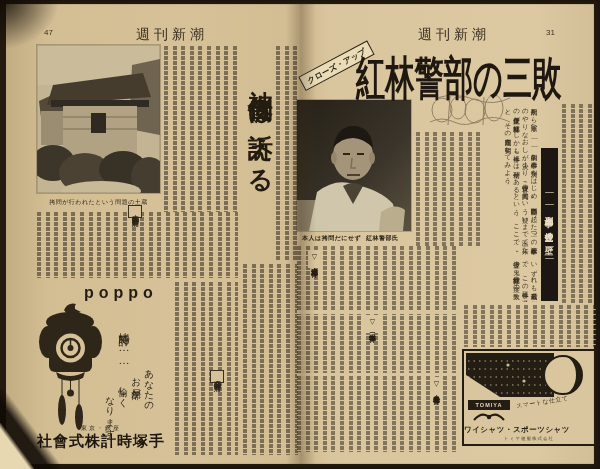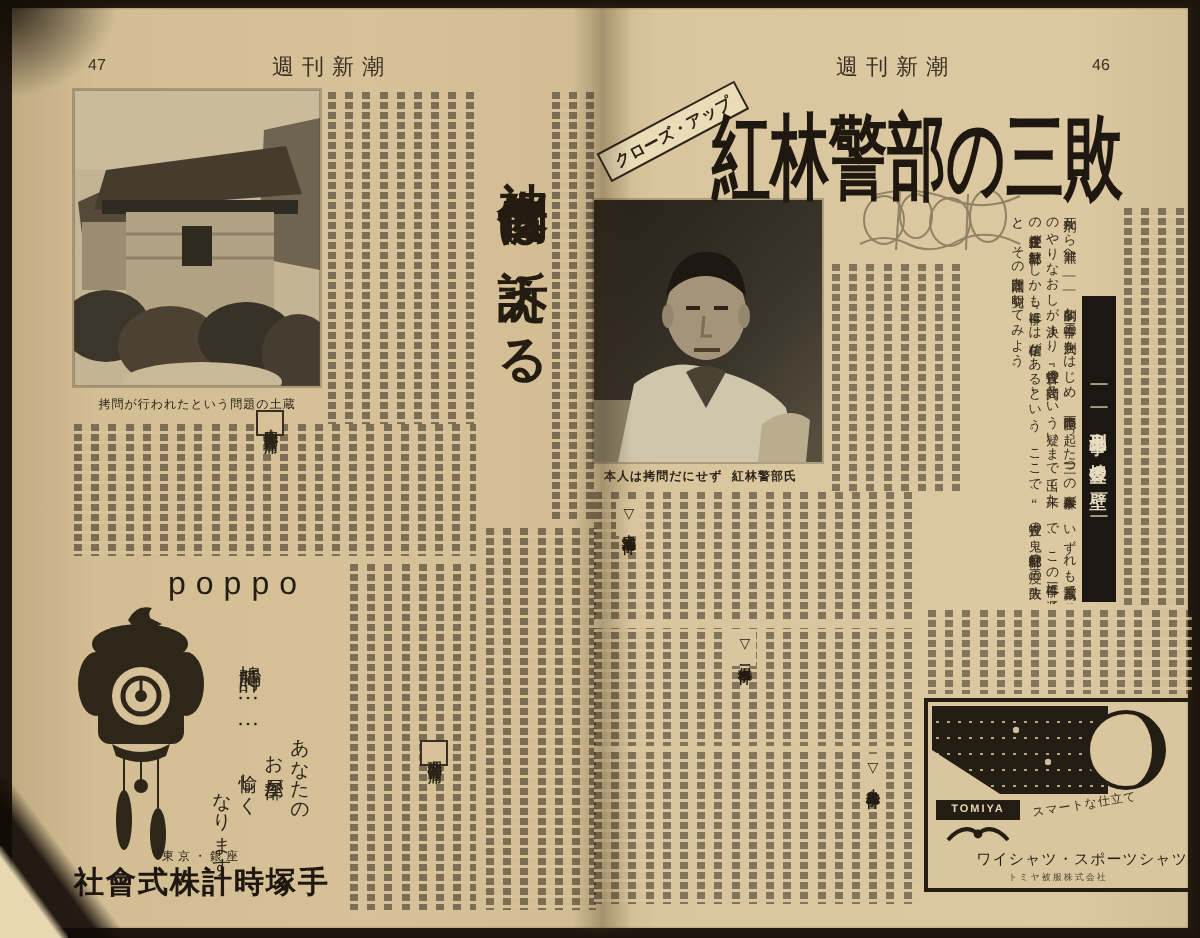--- a/index.html
+++ b/index.html
@@ -20,51 +20,51 @@
   .curl-light{position:absolute;left:0;bottom:0;width:34px;height:46px;z-index:7;
              background:linear-gradient(to bottom left,rgba(232,216,176,0) 48%,#e7d8b2 56%);}
   
   .vfill{position:absolute;z-index:1;
     background-image:
       repeating-linear-gradient(to bottom, rgba(214,193,152,0) 0 3.6px, #d6c198 3.6px 5px),
       repeating-linear-gradient(to right, rgba(43,35,24,.52) 0 4px, rgba(43,35,24,0) 4px 8.6px);}
   .page-right .vfill{background-image:
       repeating-linear-gradient(to bottom, rgba(218,198,158,0) 0 3.6px, #dac69e 3.6px 5px),
       repeating-linear-gradient(to right, rgba(43,35,24,.5) 0 4px, rgba(43,35,24,0) 4px 8.6px);}
-  .masthead{position:absolute;top:22px;font-size:11px;letter-spacing:4px;color:#3a2f20;z-index:2;}
+  .masthead{position:absolute;top:22px;font-size:14px;letter-spacing:4px;color:#3a2f20;z-index:2;}
   .pageno{position:absolute;top:24px;font-size:8px;color:#3a2f20;z-index:2;font-family:"Liberation Sans",sans-serif;}
   .photo{position:absolute;z-index:2;overflow:hidden;box-shadow:0 0 0 1px rgba(43,35,24,.25);}
   .caption{position:absolute;font-size:6px;color:#2b2318;z-index:3;letter-spacing:.5px;}
   .headline-v{position:absolute;writing-mode:vertical-rl;text-orientation:upright;font-weight:bold;color:#241c11;z-index:3;}
   .subhead-box{position:absolute;writing-mode:vertical-rl;text-orientation:upright;font-size:7px;font-weight:bold;
       border:1px solid #3a2f20;background:#d6c198;padding:3px 1px;z-index:3;letter-spacing:1px;}
   .deck-bar{position:absolute;left:541px;top:148px;width:17px;height:153px;background:#1c1712;z-index:3;
       display:flex;align-items:center;justify-content:center;}
   .deck-bar span{writing-mode:vertical-rl;text-orientation:upright;color:#e9ddc0;font-size:8.5px;font-weight:bold;letter-spacing:1.5px;}
   .intro{position:absolute;left:486px;top:104px;width:52px;height:198px;z-index:2;writing-mode:vertical-rl;
       text-orientation:upright;font-size:6.5px;line-height:8.7px;color:#352b1d;overflow:hidden;letter-spacing:.2px;}
   .sect{position:absolute;writing-mode:vertical-rl;text-orientation:upright;font-size:7px;font-weight:bold;
       background:#dac69e;padding:2px 1px;z-index:3;letter-spacing:1px;color:#241c11;}
   .bandgap{position:absolute;background:#dac69e;z-index:2;}
   
   .poppo{position:absolute;left:30px;top:278px;width:142px;height:184px;z-index:3;}
   .poppo-logo{position:absolute;left:54px;top:6px;font-family:"Liberation Sans","DejaVu Sans",sans-serif;
-      font-weight:normal;font-size:16px;letter-spacing:5px;color:#241d13;}
+      font-weight:bold;font-size:16px;letter-spacing:5px;color:#241d13;}
   .poppo-copy{position:absolute;writing-mode:vertical-rl;text-orientation:upright;color:#2b2318;}
   .poppo-loc{position:absolute;left:0;top:146px;width:142px;text-align:center;font-size:6px;letter-spacing:2px;}
   .poppo-co{position:absolute;left:0;top:154px;width:142px;text-align:center;font-size:15px;font-weight:bold;
       letter-spacing:1px;color:#1f1810;white-space:nowrap;}
   
   .tomiya{position:absolute;left:462px;top:349px;width:134px;height:97px;border:2px solid #241d14;background:#dac69e;z-index:3;box-sizing:border-box;}
   .tomiya-ribbon{position:absolute;left:4px;top:49px;width:42px;height:10px;background:#241d14;color:#e6d8b4;
       font-family:"Liberation Sans","DejaVu Sans",sans-serif;font-size:5.5px;font-weight:bold;letter-spacing:1px;
       display:flex;align-items:center;justify-content:center;}
   .tomiya-slogan{position:absolute;left:52px;top:47px;font-size:6px;transform:rotate(-9deg);color:#3a2f20;letter-spacing:.5px;}
   .tomiya-jp{position:absolute;left:54px;top:53px;font-size:18px;font-weight:bold;letter-spacing:3px;color:#171209;}
-  .tomiya-products{position:absolute;left:0;top:74px;width:130px;text-align:right;font-size:7.5px;letter-spacing:.5px;font-weight:normal;color:#241d14;}
+  .tomiya-products{position:absolute;left:0;top:74px;width:130px;text-align:left;font-size:7.5px;letter-spacing:.5px;font-weight:bold;color:#241d14;}
   .tomiya-co{position:absolute;left:0;top:85px;width:130px;text-align:center;font-size:4.5px;letter-spacing:1px;color:#3a2f20;opacity:.85;}
   .doodle{position:absolute;left:428px;top:92px;width:86px;height:36px;z-index:2;}
 </style>
 </head>
 <body>
 
 <div class="stage">
 
   <div class="page page-left">
 
@@ -131,21 +131,21 @@
       <div class="poppo-copy" style="left:86px;top:102px;font-size:9.5px;">愉しく</div>
       <div class="poppo-copy" style="left:73px;top:111px;font-size:9.5px;">なります</div>
       <div class="poppo-loc">東京・銀座</div>
       <div class="poppo-co">社會式株計時塚手</div>
     </div>
   </div>
 
   <div class="page page-right">
 
     <div class="masthead" style="left:118px;">週刊新潮</div>
-    <div class="pageno" style="left:246px;">46</div>
+    <div class="pageno" style="left:246px;">31</div>
 
     <div style="position:absolute;left:2px;top:72px;width:76px;height:14px;border:1px solid #2b2318;background:#e9dcb6;transform:rotate(-28deg);transform-origin:left center;z-index:3;display:flex;align-items:center;justify-content:center;font-size:8px;font-weight:bold;">クローズ・アップ</div>
     <div style="position:absolute;left:56px;top:44px;font-size:43px;font-weight:bold;color:#1f1810;transform:scale(.68,1.08);transform-origin:left top;white-space:nowrap;z-index:3;">紅林警部の三敗</div>
 
     <svg class="doodle" style="left:128px;top:88px;" width="86" height="36" viewBox="0 0 86 36">
       <g stroke="#86755a" stroke-width="1" fill="none" opacity=".85">
         <ellipse cx="14" cy="18" rx="10" ry="12"></ellipse>
         <ellipse cx="30" cy="16" rx="8" ry="11"></ellipse>
         <ellipse cx="47" cy="19" rx="10" ry="12"></ellipse>
         <ellipse cx="66" cy="16" rx="9" ry="13"></ellipse>

